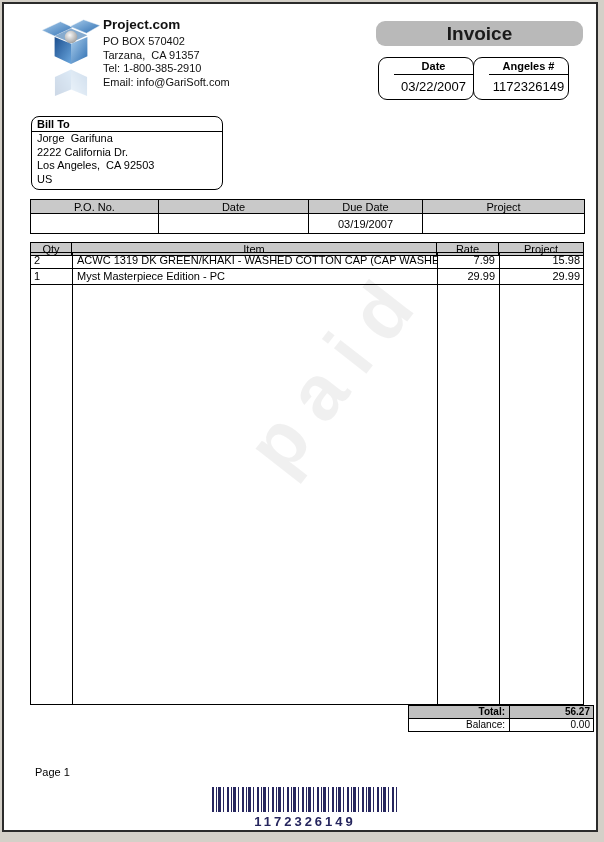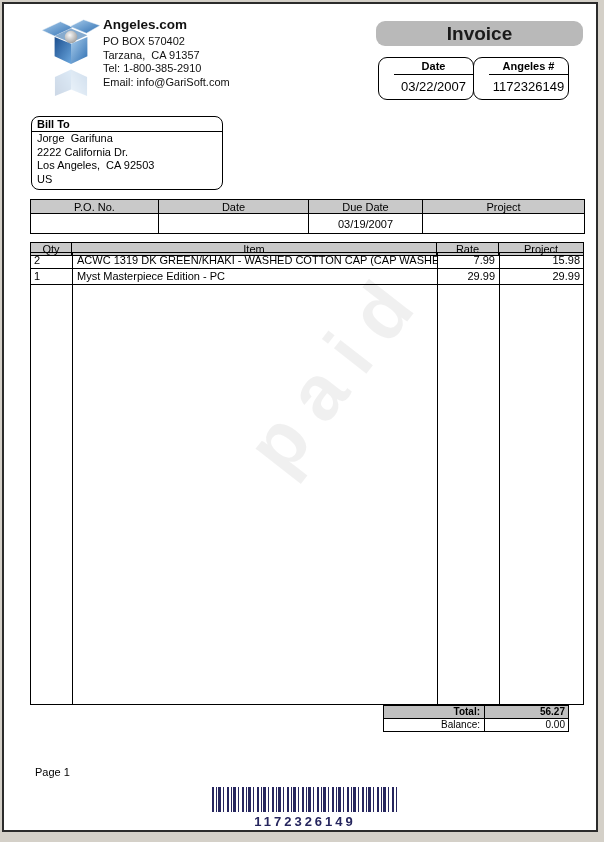--- a/index.html
+++ b/index.html
@@ -61,21 +61,21 @@
   .vline{position:absolute; top:0; bottom:0; width:0; border-left:1px solid #000;}
   .vl0{left:41px;} .vl1{left:406px;} .vl2{left:468px;}
   .irow{position:relative; display:flex; height:15px; border-bottom:1px solid #000;
         font-size:11px; line-height:15px; background:transparent;}
   .irow .qty{width:41px; padding-left:3px; box-sizing:border-box;}
   .irow .item{width:365px; padding-left:5px; box-sizing:border-box; white-space:nowrap; overflow:hidden;}
   .irow .rate{width:62px; text-align:right; padding-right:4px; box-sizing:border-box;}
   .irow .amount{width:84px; text-align:right; padding-right:3px; box-sizing:border-box;}
 
   
-  .totals{left:379px; top:701px; width:186px;}
+  .totals{left:404px; top:701px; width:186px;}
   .trow{display:flex; height:12px; border:1px solid #000; box-sizing:content-box;
         font-size:10px; line-height:12px;}
   .trow.total{background:#c0c0c0; font-weight:bold;}
   .trow.balance{background:#fff; margin-top:-1px;}
   .trow .lbl{width:101px; text-align:right; padding-right:4px; box-sizing:border-box;
              border-right:1px solid #000;}
   .trow .amt{flex:1; text-align:right; padding-right:3px;}
 
   
   .pagenum{left:31px; top:762px; font-size:11px;}
@@ -119,21 +119,21 @@
         <polygon points="15,26 32,33 32,54 15,46" fill="url(#g1)"></polygon>
         <polygon points="32,33 49,26 49,46 32,54" fill="url(#g2)"></polygon>
       </svg>
       <svg class="refl" width="62" height="34" viewBox="0 0 64 36">
         <polygon points="15,0 32,7 32,28 15,20" fill="url(#g1)"></polygon>
         <polygon points="32,7 49,0 49,20 32,28" fill="url(#g2)"></polygon>
       </svg>
     </div>
 
     <div class="abs company">
-      <div class="company-name">Angeles.com</div>
+      <div class="company-name">Project.com</div>
       <div class="company-line">PO BOX 570402</div>
       <div class="company-line">Tarzana,  CA 91357</div>
       <div class="company-line">Tel: 1-800-385-2910</div>
       <div class="company-line">Email: info@GariSoft.com</div>
     </div>
 
     <div class="abs banner">
       <span>Invoice</span>
     </div>
 

